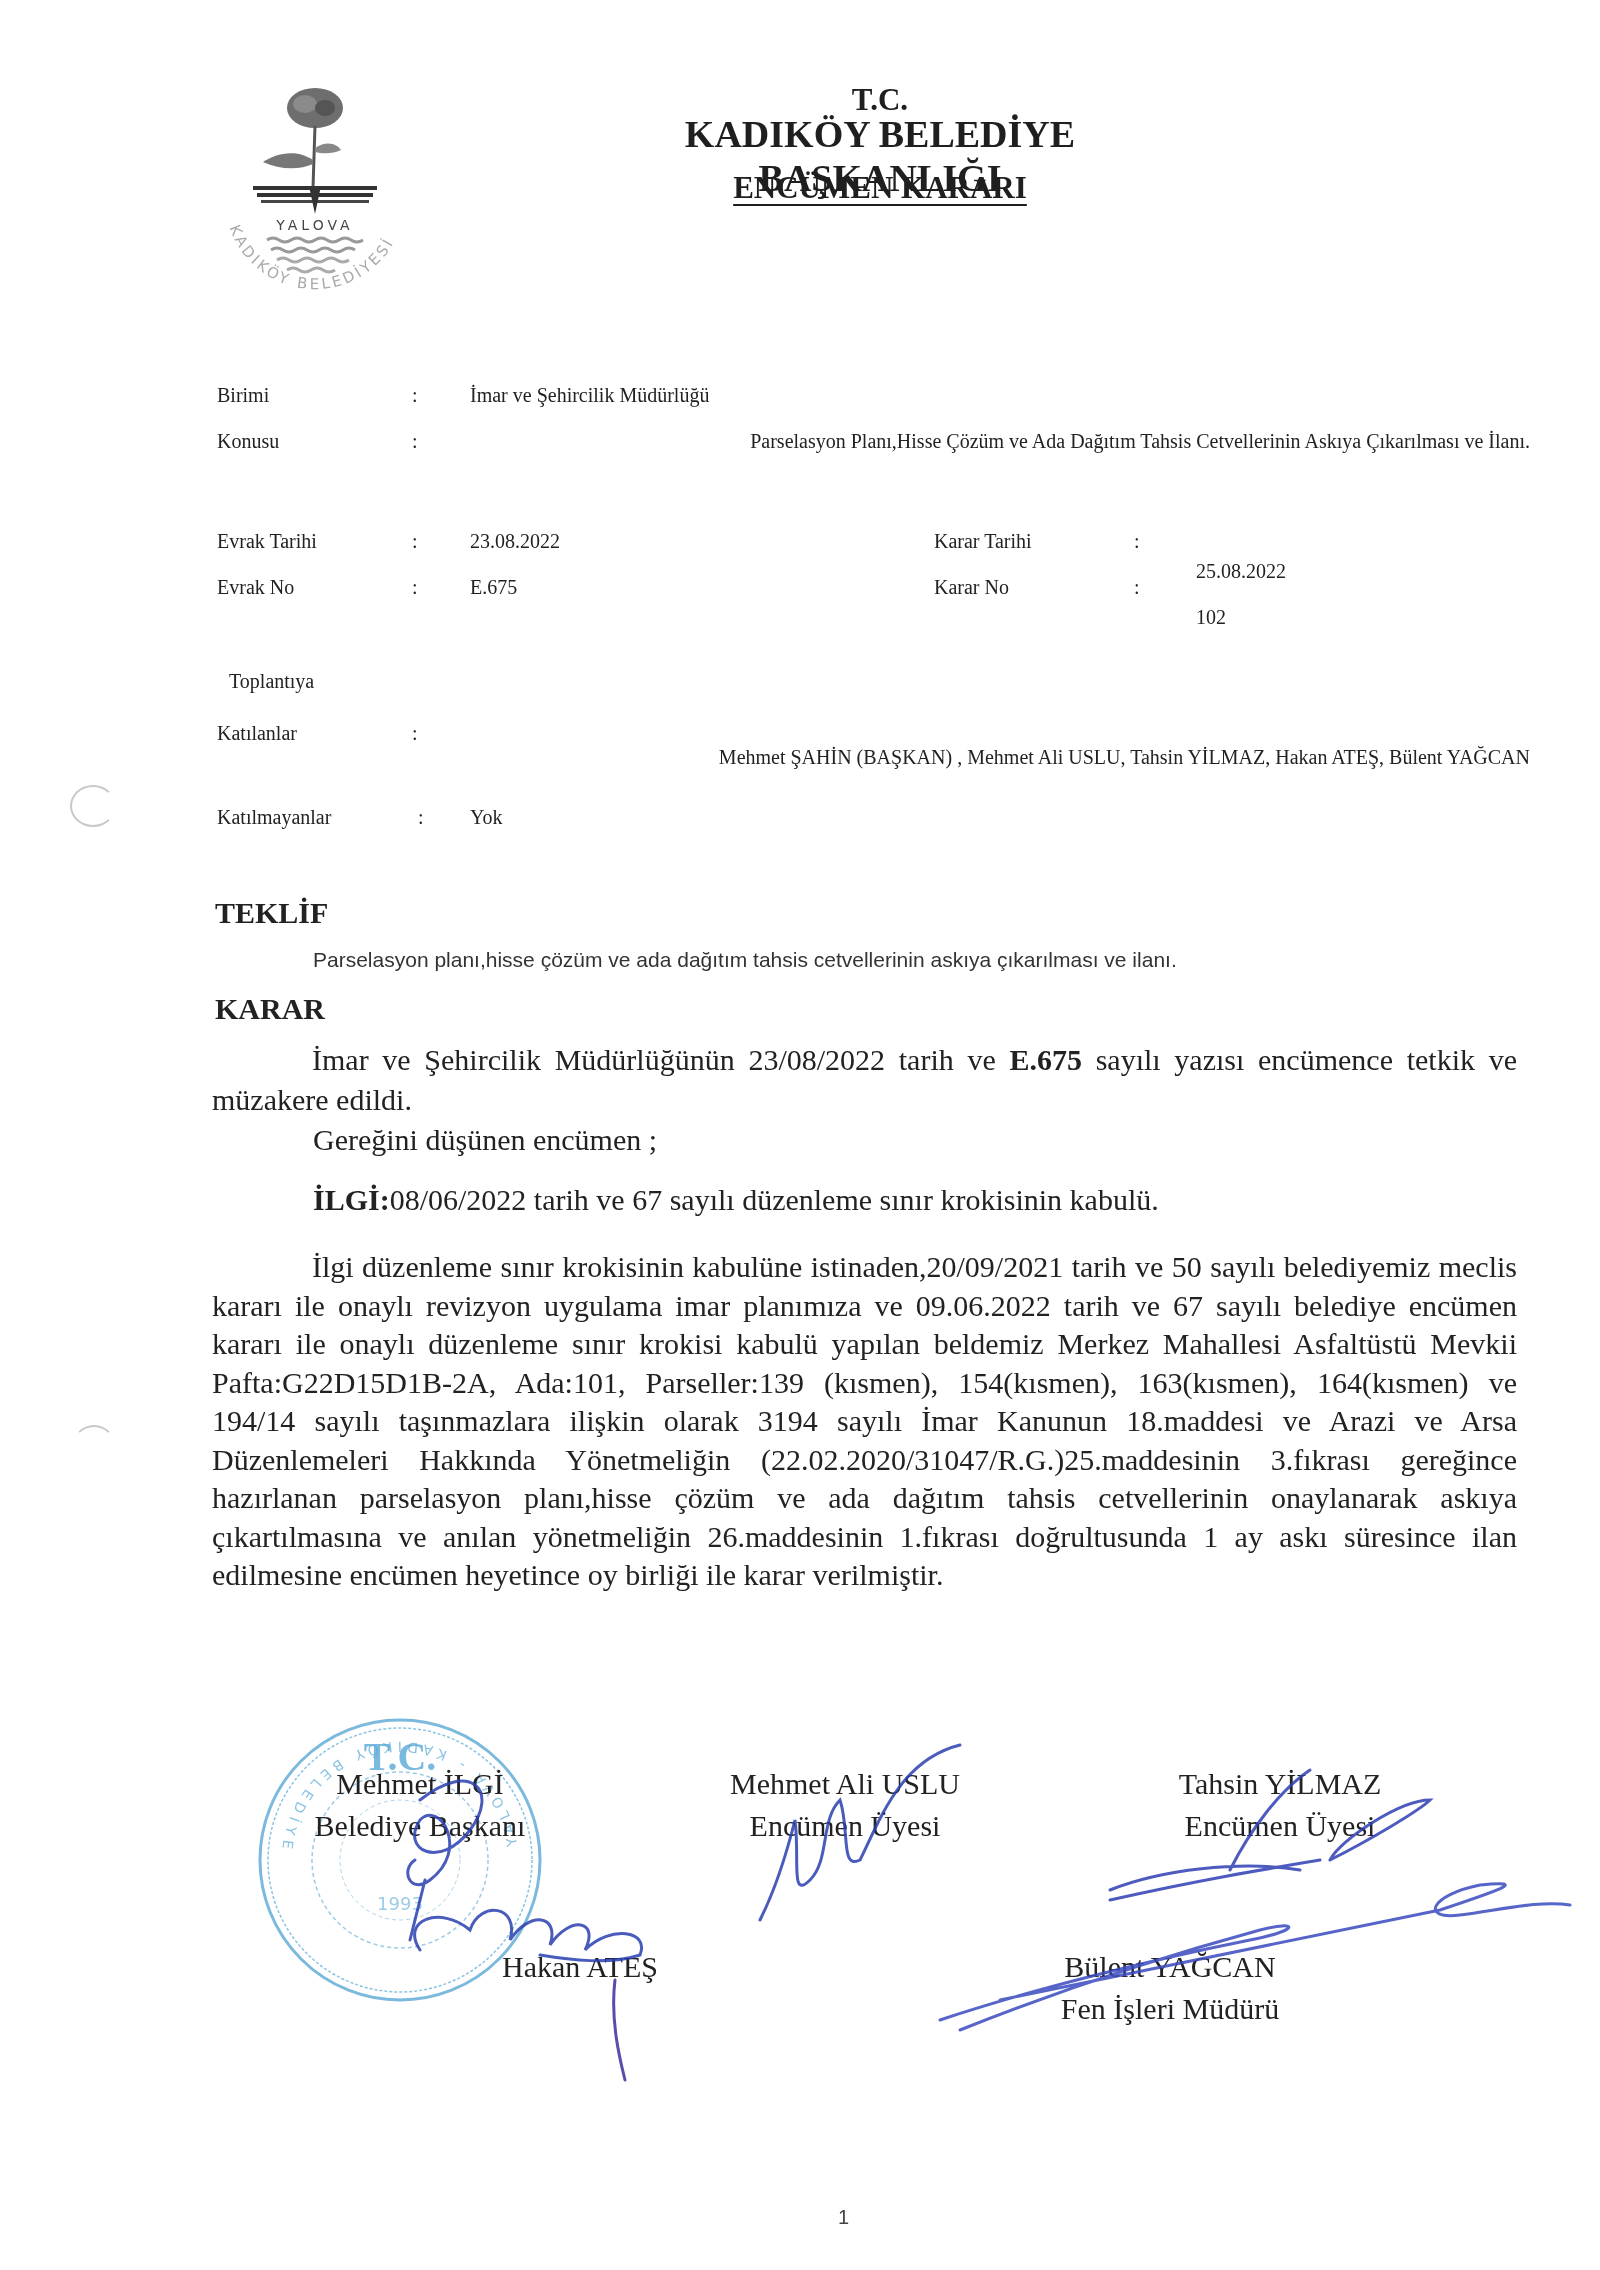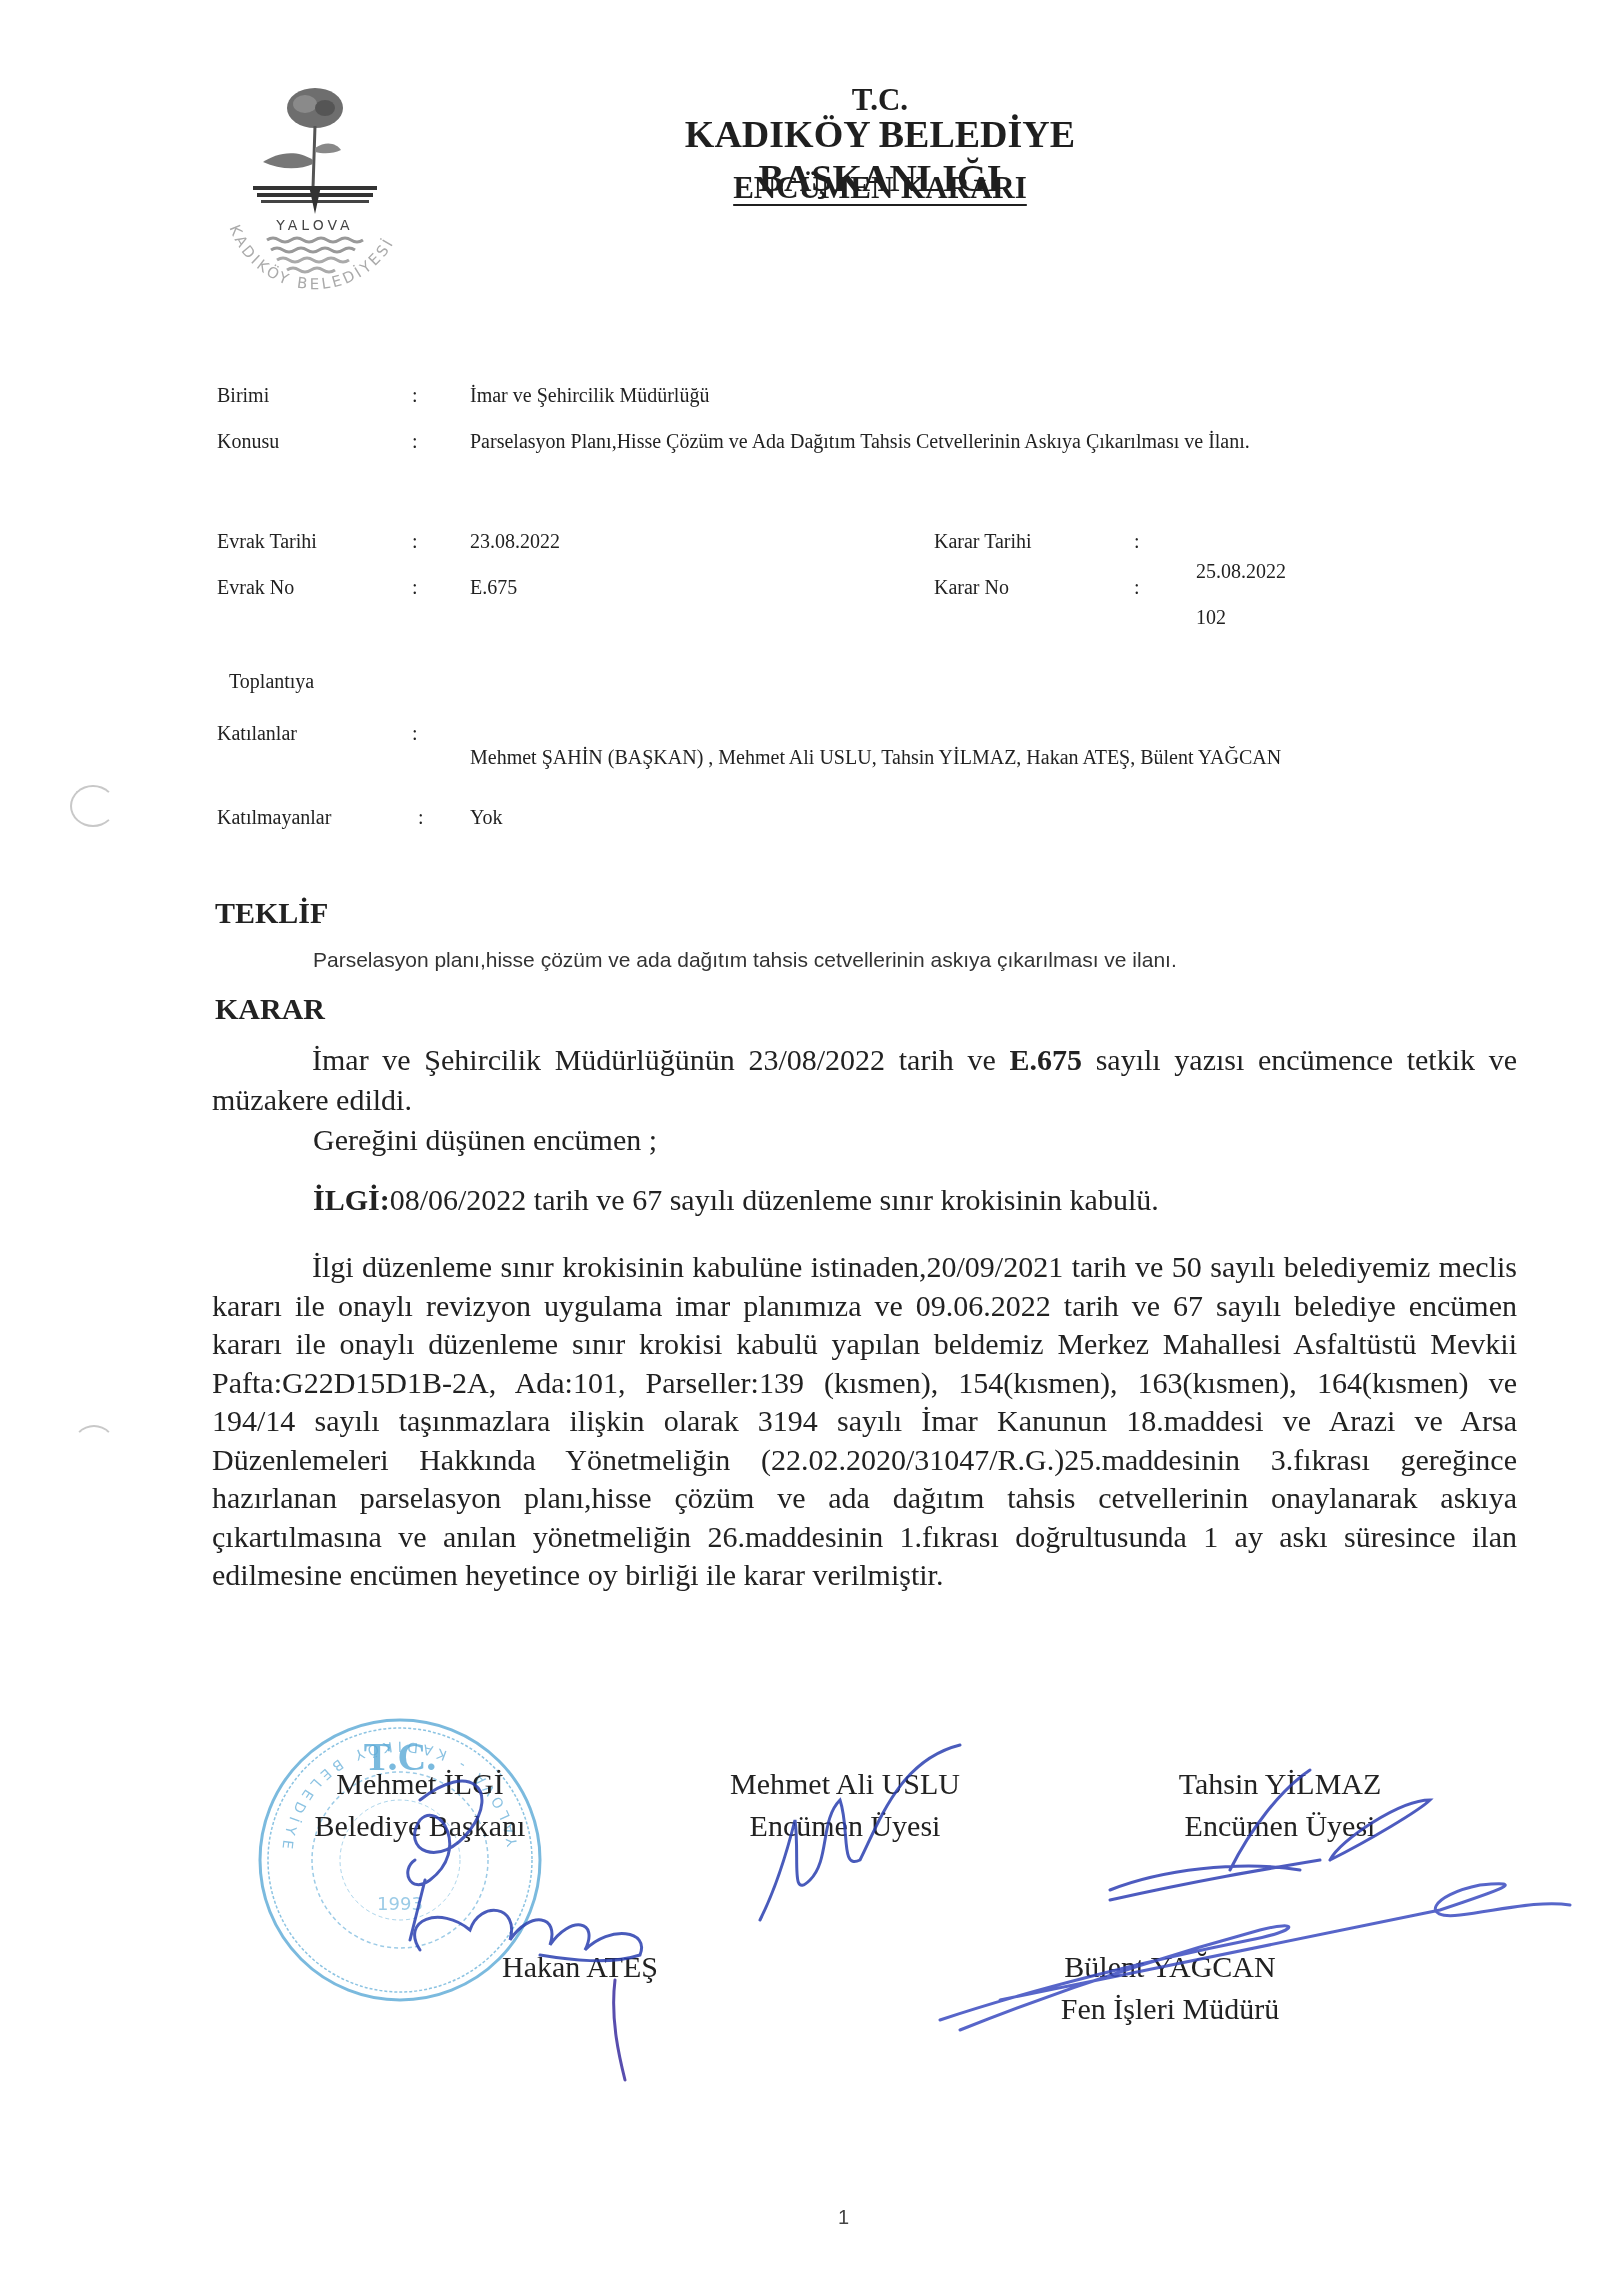--- a/index.html
+++ b/index.html
@@ -15,21 +15,21 @@
   .head-line { left: 560px; width: 640px; text-align: center; font-weight: bold; color: #1f1f1f; }
   #tc { top: 82px; font-size: 31px; }
   #org { top: 112px; font-size: 38px; }
   #title { top: 170px; font-size: 31px; }
   #title span { text-decoration: underline; text-decoration-thickness: 2px; text-underline-offset: 6px; }
 
   
   .meta { font-size: 20px; line-height: 34px; }
   .label { left: 217px; }
   .colon { left: 412px; }
-  .value { left: 470px; }
+  .value { left: 470px; text-align: right; }
   .label2 { left: 934px; }
   .colon2 { left: 1134px; }
   .value2 { left: 1196px; margin-top: 30px; }
 
   .wrap { width: 1040px; }
 
   
   .section-head { font-weight: bold; font-size: 30px; left: 215px; }
   .para { left: 212px; width: 1305px; font-size: 30px; line-height: 40px; text-align: justify; }
   .indent { text-indent: 100px; }

